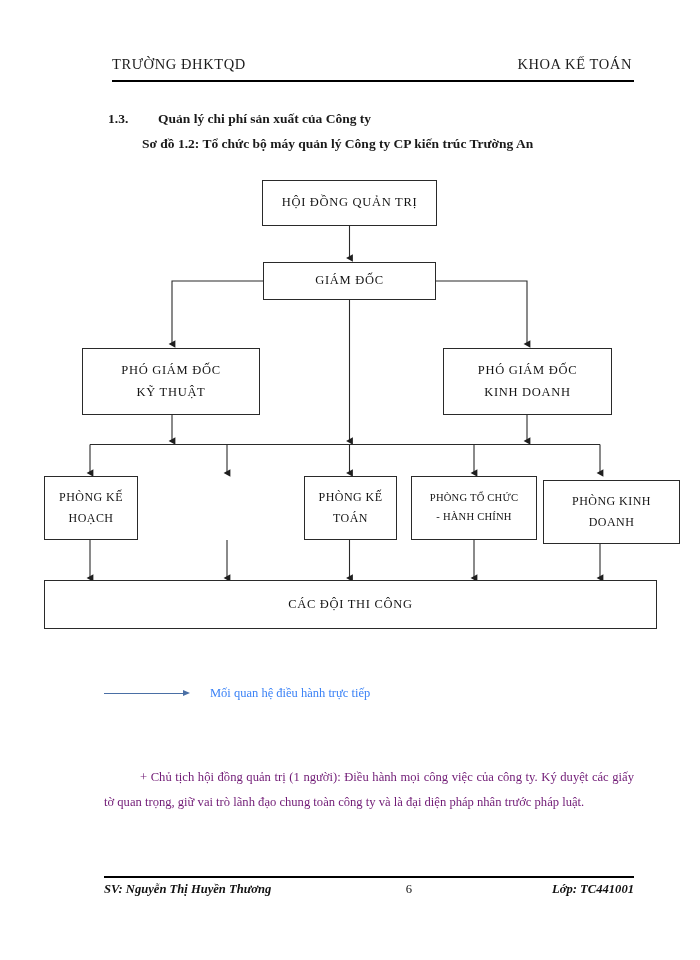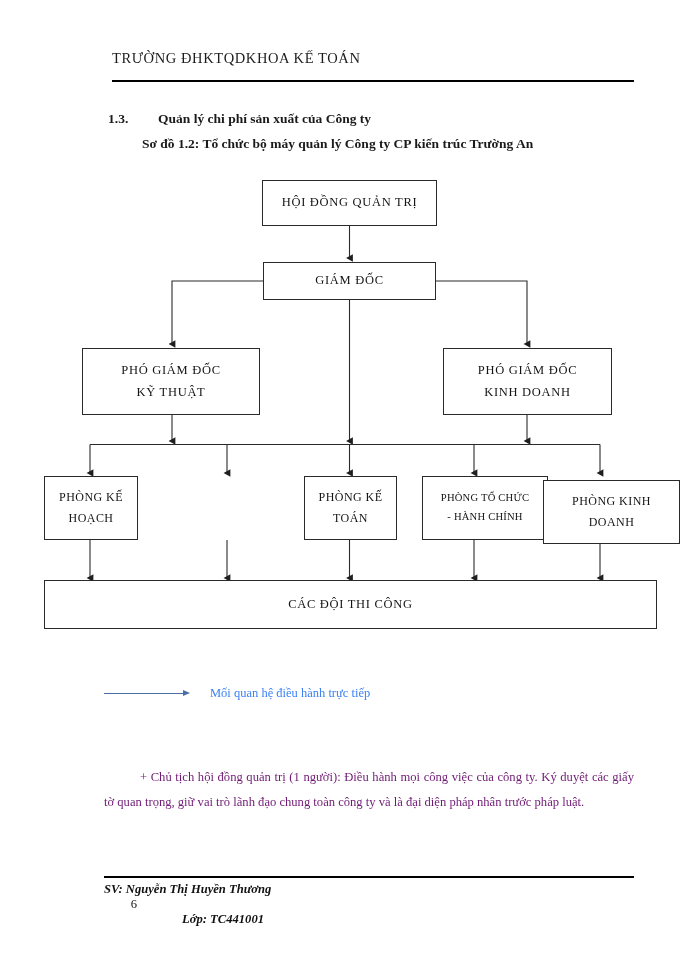--- a/index.html
+++ b/index.html
@@ -13,24 +13,24 @@
     position: relative;
     font-family: "Liberation Serif", "DejaVu Serif", serif;
     color: #1a1a1a;
     overflow: hidden;
   }
 
   
   .page-header {
     position: absolute;
     left: 112px;
-    top: 50px;
+    top: 56px;
     width: 520px;
     display: flex;
-    justify-content: flex-start;
+    justify-content: space-between;
     align-items: baseline;
     font-size: 14.5px;
     letter-spacing: 0.6px;
     color: #1c1c1c;
   }
   .header-rule {
     position: absolute;
     left: 112px;
     top: 80px;
     width: 522px;
@@ -155,21 +155,20 @@
     left: 104px;
     top: 882px;
     width: 530px;
     display: flex;
     justify-content: space-between;
     align-items: baseline;
     font-size: 12.6px;
     font-style: italic;
     font-weight: bold;
     color: #111;
-    flex-direction: column;
   }
   .page-footer .pageno {
     font-style: normal;
     font-weight: normal;
     font-size: 12.6px;
   }
   .footer-left { width: 240px; text-align: left; }
   .footer-mid  { width: 60px;  text-align: center; }
   .footer-right{ width: 160px; text-align: right; }
 </style>
@@ -242,21 +241,21 @@
   </div>
 
   <div class="node small" style="left:44px;top:476px;width:94px;height:64px;">
     <span>PHÒNG KẾ</span>
     <span>HOẠCH</span>
   </div>
   <div class="node small" style="left:304px;top:476px;width:93px;height:64px;">
     <span>PHÒNG KẾ</span>
     <span>TOÁN</span>
   </div>
-  <div class="node tiny" style="left:422px;top:476px;width:126px;height:64px;">
+  <div class="node tiny" style="left:411px;top:476px;width:126px;height:64px;">
     <span>PHÒNG TỔ CHỨC</span>
     <span>- HÀNH CHÍNH</span>
   </div>
   <div class="node small" style="left:543px;top:480px;width:137px;height:64px;">
     <span>PHÒNG KINH</span>
     <span>DOANH</span>
   </div>
 
   <div class="node" style="left:44px;top:580px;width:613px;height:49px;">
     <span>CÁC ĐỘI THI CÔNG</span>

